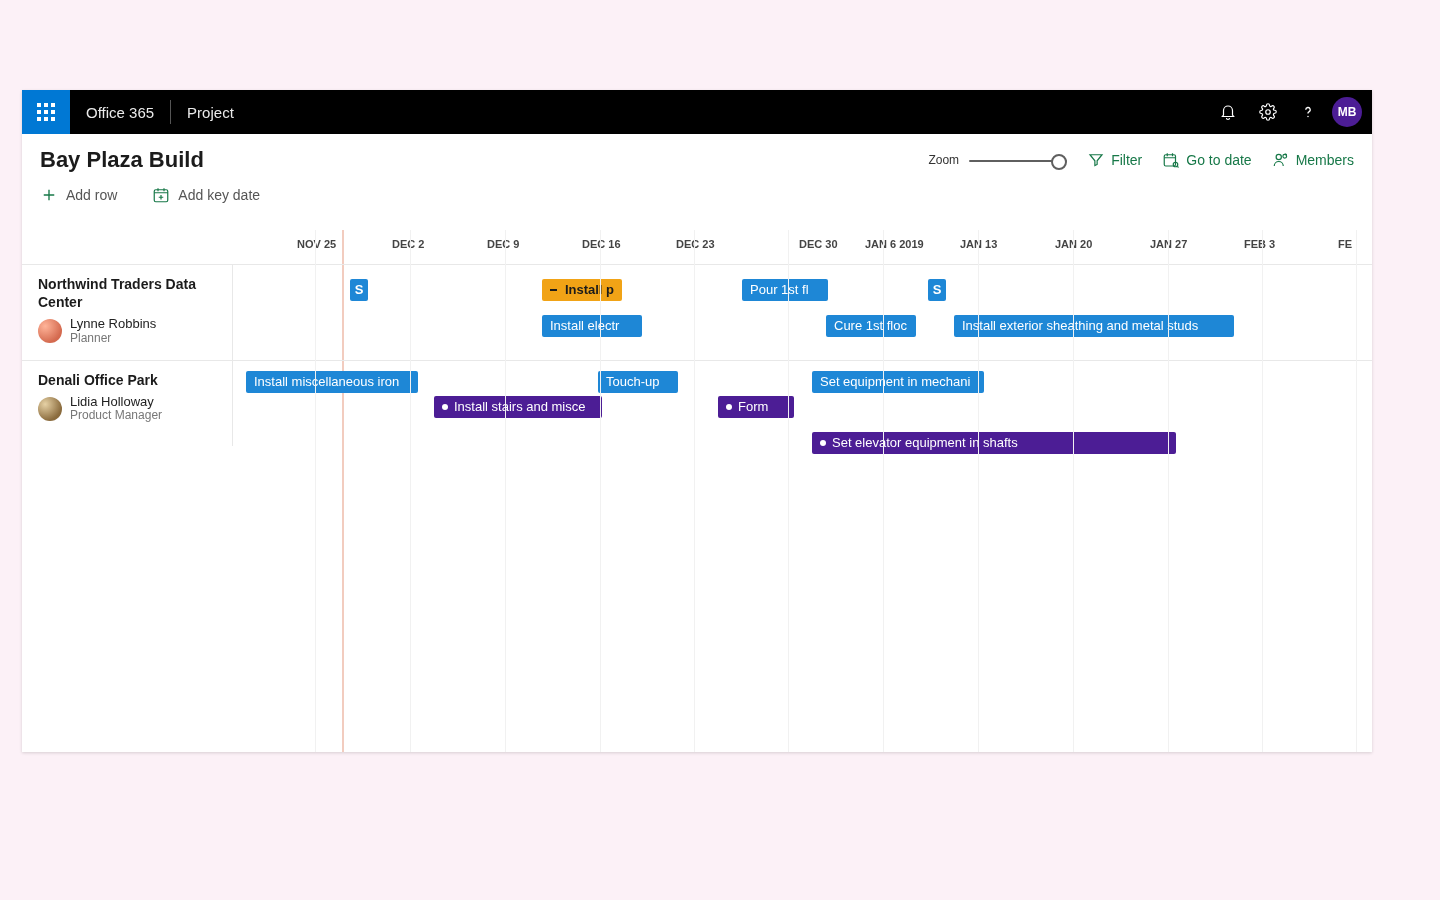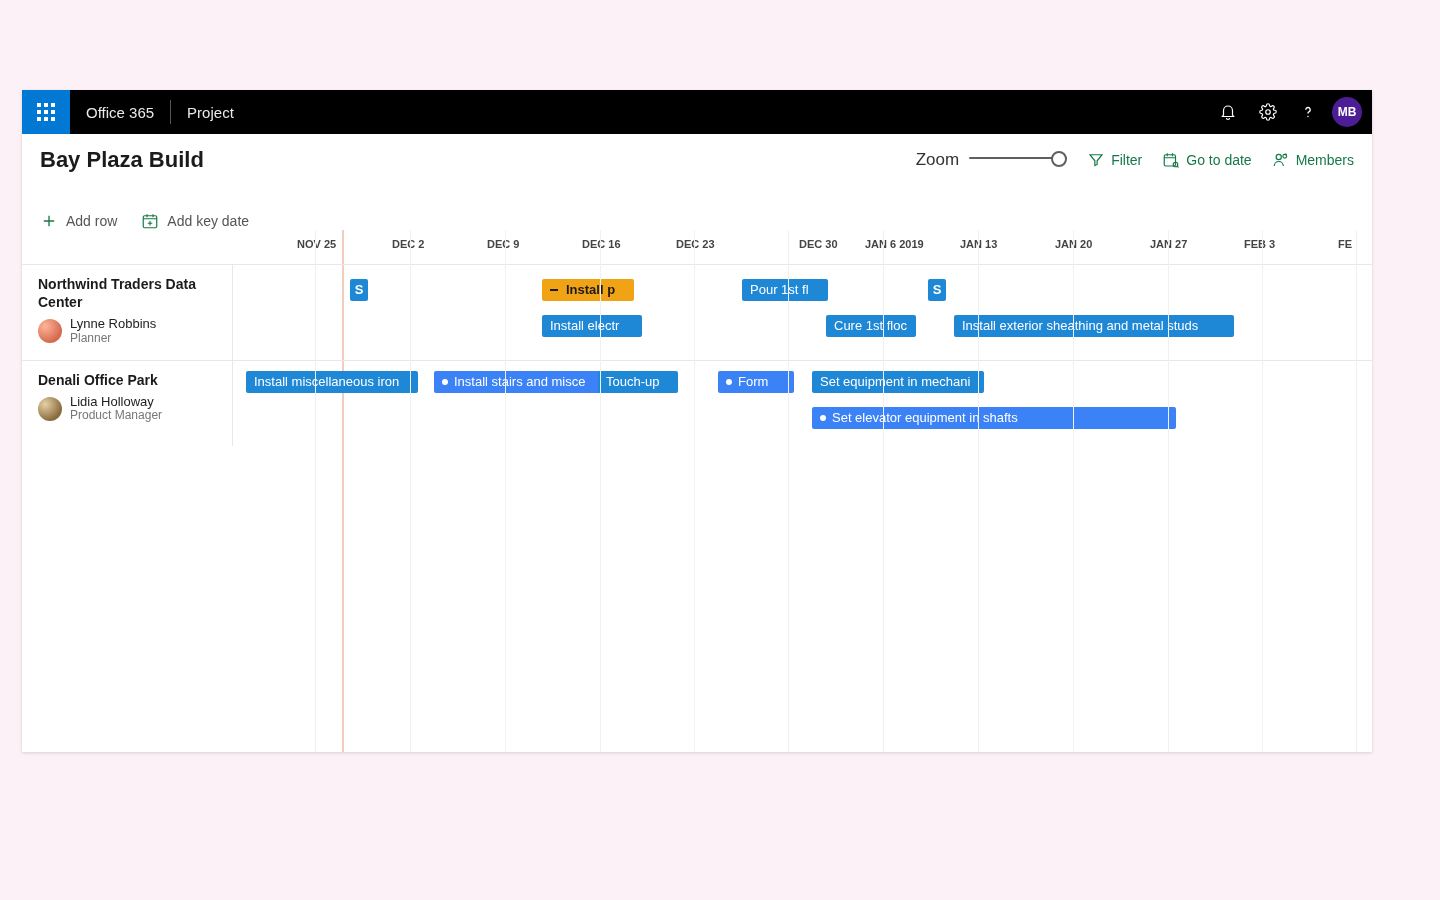--- a/index.html
+++ b/index.html
@@ -86,37 +86,37 @@
   .project-title{
     font-size:22px;
     font-weight:700;
     color:#1b1b1b;
   }
   .command-right{
     display:flex;
     align-items:center;
     gap:20px;
   }
-  .zoom-wrap{display:flex;align-items:flex-start;gap:10px;font-size:17px;color:#333;}
+  .zoom-wrap{display:flex;align-items:center;gap:10px;font-size:12px;color:#333;}
   .zoom-track{position:relative;width:98px;height:14px;}
   .zoom-track .line{position:absolute;top:7px;left:0;right:0;height:2px;background:#5f5f5f;border-radius:1px;}
   .zoom-track .knob{position:absolute;top:1px;right:0;width:12px;height:12px;border:2px solid #5f5f5f;border-radius:50%;background:#fff;}
   .cmd-btn{
     display:flex;align-items:center;gap:6px;
     font-size:14px;color:#177848;
     cursor:pointer;
   }
   .cmd-btn svg{width:18px;height:18px;}
   
   .sub-row{
     height:44px;
     display:flex;
-    align-items:flex-end;
+    align-items:flex-start;
     padding:0 18px;
-    gap:24px;
+    gap:35px;
   }
   .sub-btn{
     display:flex;align-items:center;gap:8px;
     font-size:14px;color:#555;
     cursor:pointer;
   }
   .sub-btn svg{width:18px;height:18px;}
   
   .timeline{
     position:relative;
@@ -206,21 +206,21 @@
     overflow:hidden;
     cursor:pointer;
     box-sizing:border-box;
     display:flex;
     align-items:center;
     gap:6px;
   }
   .bar.sm{padding:0 4px;justify-content:center;font-weight:600;}
   .bar.blue{background:#1e87d6;}
   .bar.orange{background:#f1a316;color:#1b1b1b;font-weight:600;}
-  .bar.green{background:#3b82f6;}
+  .bar.green{background:#4c1d95;margin-top:25px;}
   .bar.orange .caret{display:inline-block;width:8px;border-top:2px solid #1b1b1b;margin-right:2px;}
   .bar .dot{width:6px;height:6px;border-radius:50%;background:#fff;flex-shrink:0;}
   .row-sep{
     position:absolute;left:210px;top:0;bottom:0;
     width:0;border-left:1px solid #e8e8e8;
     pointer-events:none;
   }
 </style>
 </head>
 <body>
@@ -348,21 +348,21 @@
               <div class="row-person-meta">
                 <span class="row-person-name">Lynne Robbins</span>
                 <span class="row-person-role">Planner</span>
               </div>
             </div>
           </div>
           <div class="row-lane">
             <div class="bar blue sm" style="left: 328px; width: 18px; top: 14px;">
               <span>S</span>
             </div>
-            <div class="bar orange" style="left: 520px; width: 92px; top: 14px;">
+            <div class="bar orange" style="left: 520px; width: 80px; top: 14px;">
               <span class="caret"></span>
               <span>Install p</span>
             </div>
             <div class="bar blue" style="left: 720px; width: 86px; top: 14px;">
               <span>Pour 1st fl</span>
             </div>
             <div class="bar blue sm" style="left: 906px; width: 18px; top: 14px;">
               <span>S</span>
             </div>
             <div class="bar blue" style="left: 520px; width: 100px; top: 50px;">

